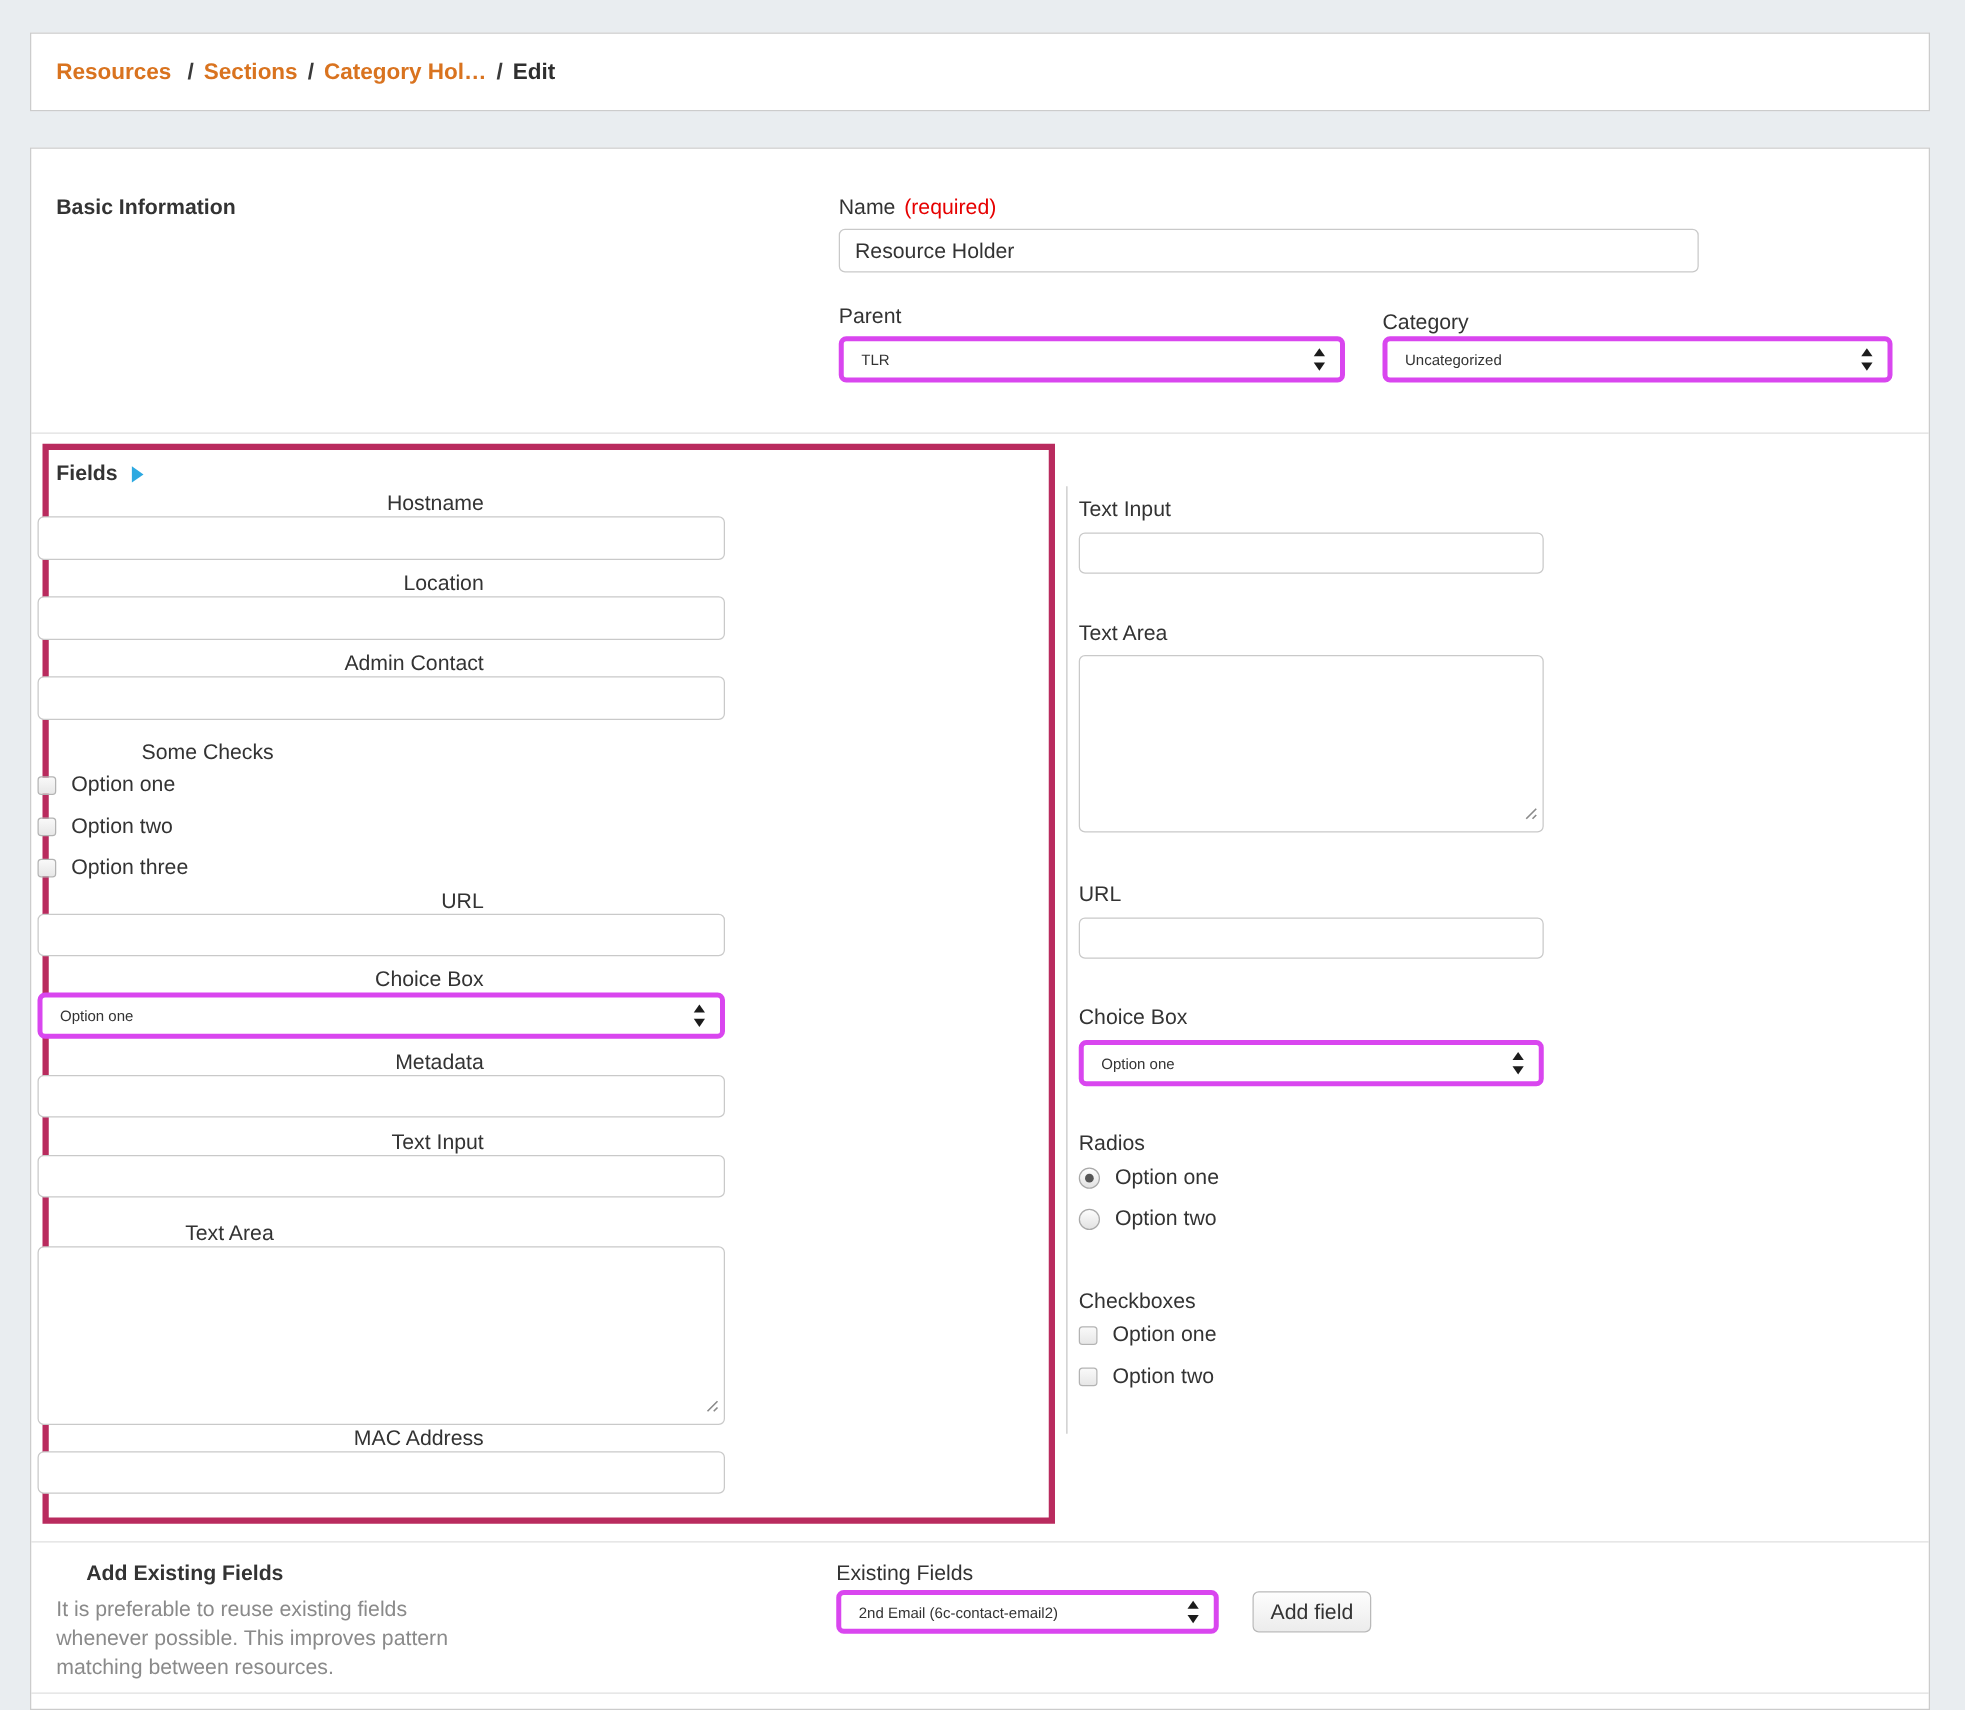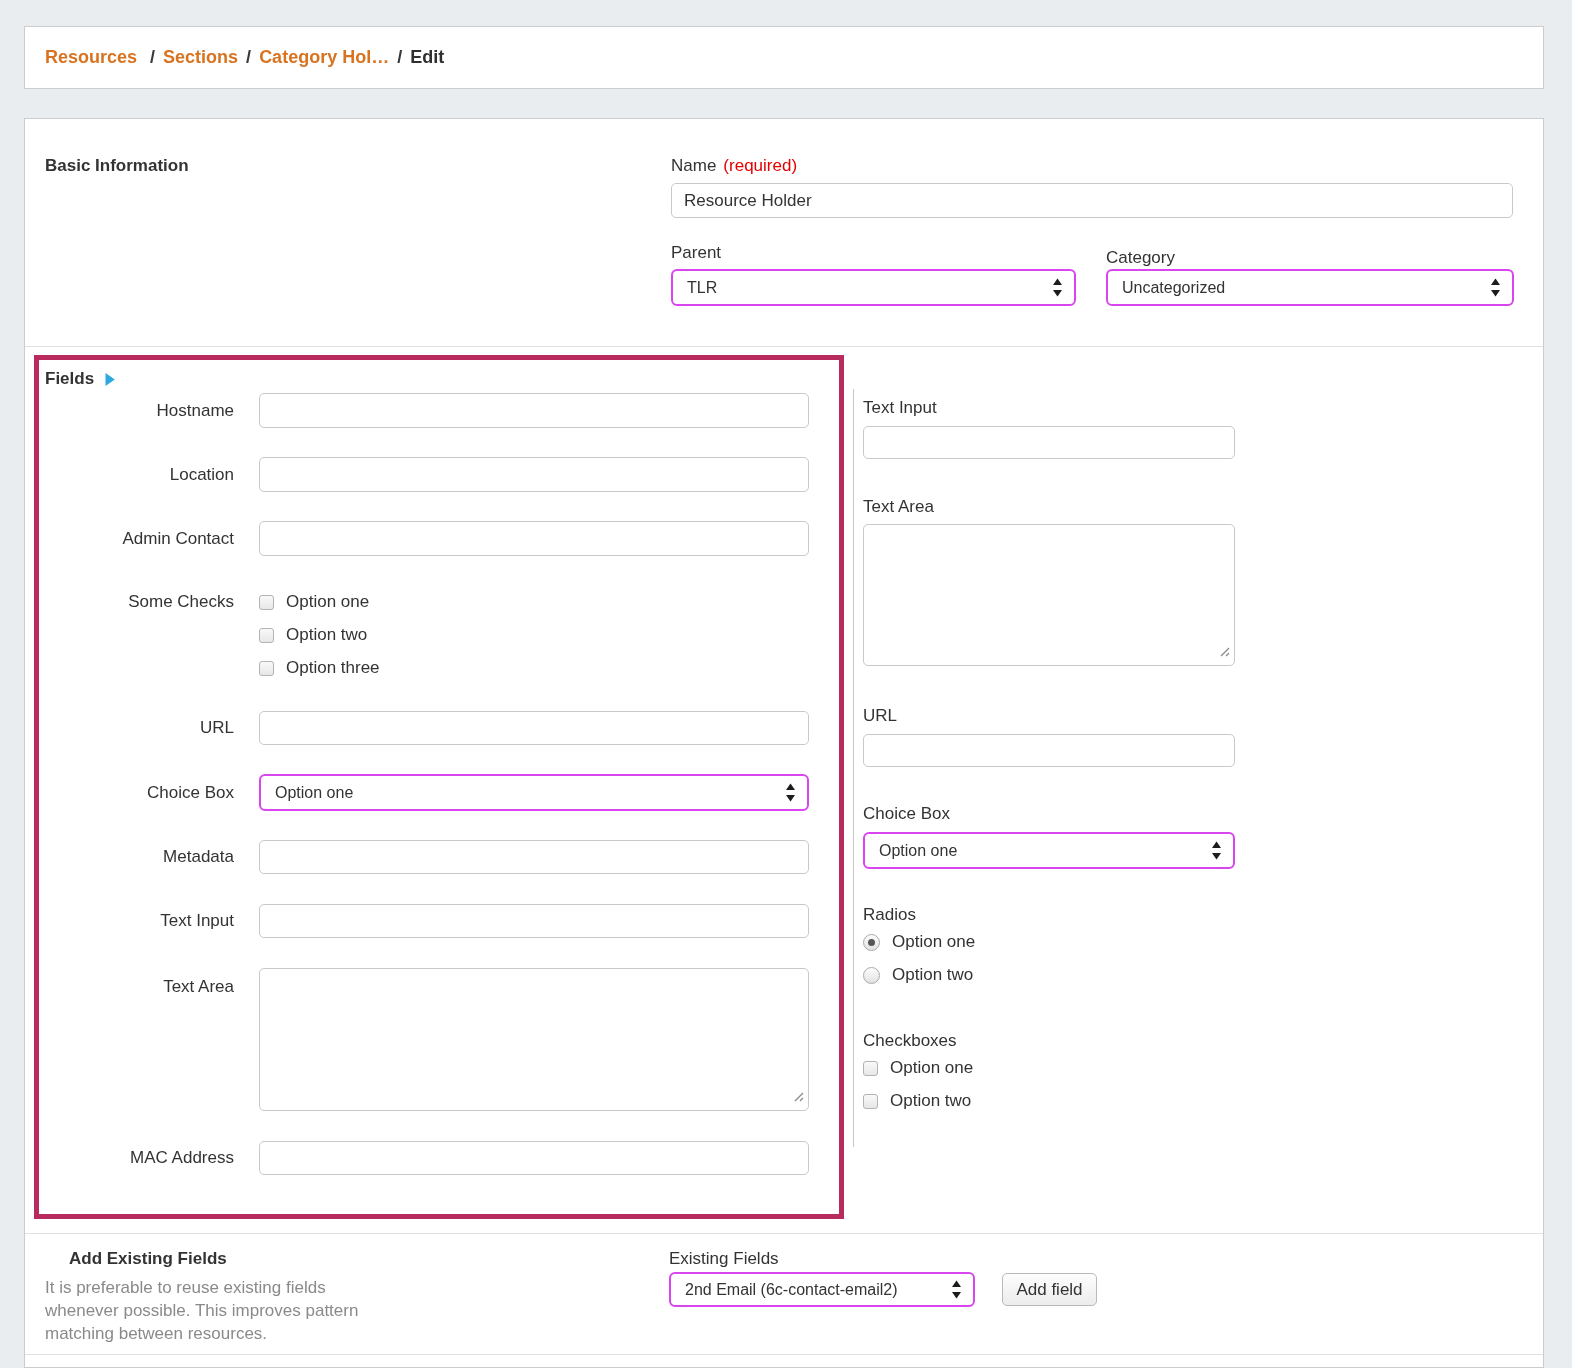--- a/index.html
+++ b/index.html
@@ -34,23 +34,23 @@
   .lbl { font-size: 17px; color: #333; }
   .gray-hr { position: absolute; left: 0; width: 100%; height: 1px; background: #e0e0e0; }
 
   
   .ti {
     border: 1px solid #c9c9c9; border-radius: 5px; background: #fff;
     font-family: inherit; font-size: 17px; color: #333;
     padding: 0 12px; outline: none; width: 100%; height: 100%;
   }
   .sel {
-    border: 2px solid #d946ef; border-radius: 6px; background: #fff;
+    border: 4px solid #d946ef; border-radius: 6px; background: #fff;
     display: flex; align-items: center; justify-content: space-between;
-    padding: 0 11px 0 14px; font-size: 16px; color: #333; cursor: pointer;
+    padding: 0 11px 0 14px; font-size: 12px; color: #333; cursor: pointer;
     width: 100%; height: 100%;
   }
   .sel .sel-text { white-space: nowrap; overflow: hidden; }
   .sel-arrows { flex: none; display: flex; align-items: center; }
   .ta-wrap { position: relative; }
   .ta {
     width: 100%; height: 100%; resize: none;
     border: 1px solid #c9c9c9; border-radius: 5px; background: #fff;
     font-family: inherit; font-size: 17px; color: #333; padding: 8px 12px; outline: none;
   }
@@ -61,21 +61,21 @@
     font-family: inherit; font-size: 17px; color: #333; cursor: pointer;
     width: 100%; height: 100%; margin-left: 24px;
   }
   .req { color: var(--required-red, #e00000); }
 
   
   .pinkbox { border: 5px solid var(--highlight-pink, #b92b5e); background: transparent; pointer-events: none; }
   .fields-head { display: flex; align-items: center; gap: 10px; }
 
   
-  .frow { position: absolute; left: 20px; display: flex; align-items: center; }
+  .frow { position: absolute; left: 5px; display: flex; align-items: center; flex-direction: column; }
   .frow.top-align { align-items: flex-start; }
   .flabel { width: 214px; padding-right: 25px; text-align: right; font-size: 17px; color: #333; flex: none; }
   .fctl { width: 550px; flex: none; position: relative; }
 
   .optrow { display: flex; align-items: center; gap: 12px; font-size: 17px; color: #333; height: 26px; }
   .optrow + .optrow { margin-top: 7px; }
   .cbx {
     width: 15px; height: 15px; flex: none;
     border: 1px solid #b3b3b3; border-radius: 3px;
     background: linear-gradient(#f9f9f9, #e7e7e7);
@@ -108,21 +108,21 @@
 </div>
 
 <div class="card">
 
   <div class="abs h" style="left:20px; top:37px;">Basic Information</div>
 
   <div class="abs lbl" style="left:646px; top:37px; display:flex; gap:7px;">
     <span>Name</span>
     <span class="req">(required)</span>
   </div>
-  <div class="abs" style="left:646px; top:64px; width:842px; height:35px;">
+  <div class="abs" style="left:646px; top:64px; width:688px; height:35px;">
     <input class="ti" value="Resource Holder" style="">
   </div>
 
   <div class="abs lbl" style="left:646px; top:124px;">Parent</div>
   <div class="abs" style="left:646px; top:150px; width:405px; height:37px;">
     <div class="sel">
       <span class="sel-text">TLR</span>
       <span class="sel-arrows">
         <svg width="11" height="21" viewBox="0 0 11 21">
             <path d="M5.5 1.5 L10 8 H1 Z" fill="#1c1c1c"></path>

